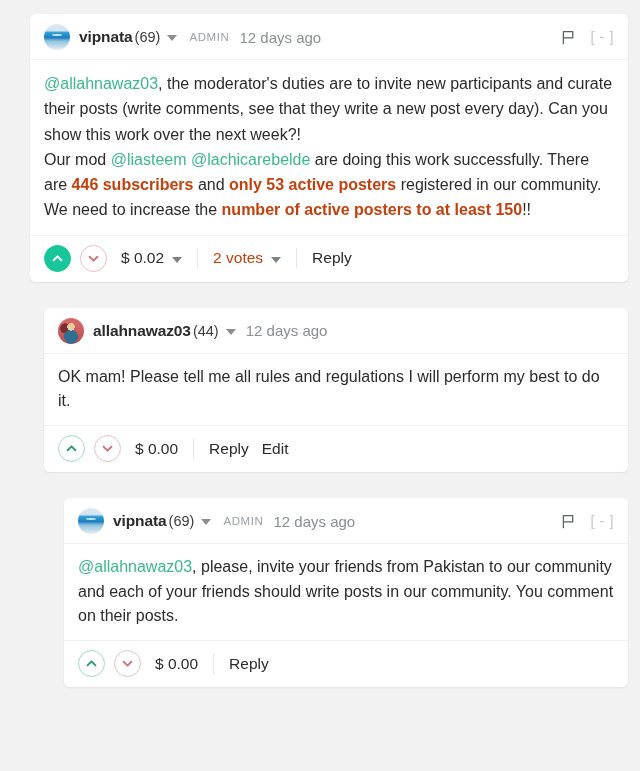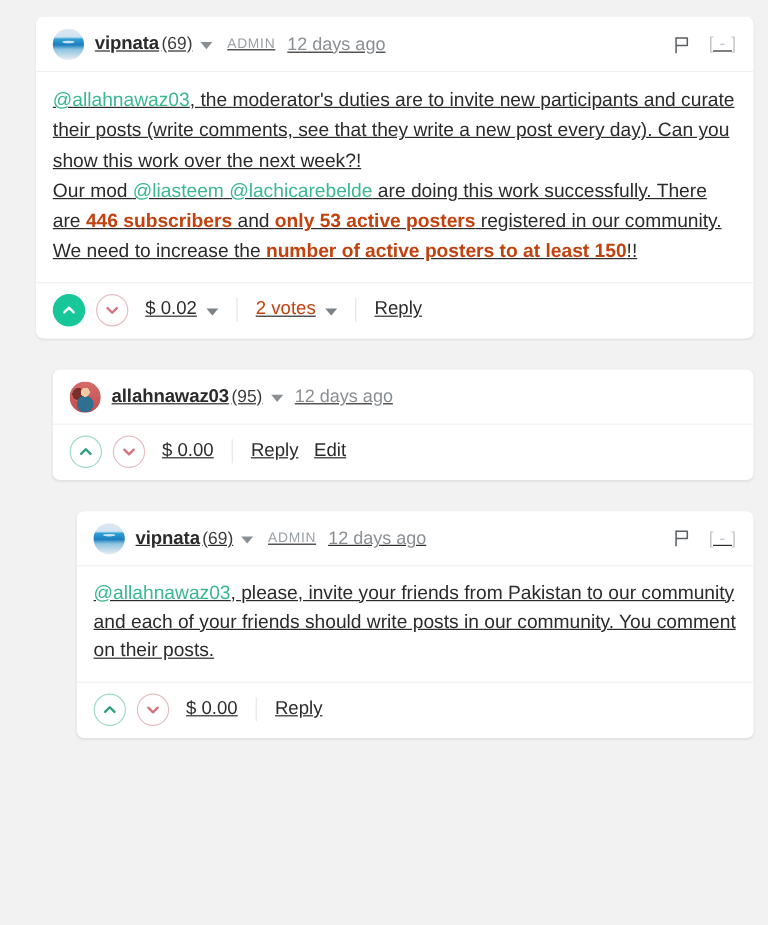--- a/index.html
+++ b/index.html
@@ -10,21 +10,20 @@
     width: 640px;
     height: 771px;
     background: #f2f2f2;
     font-family: "Liberation Sans", sans-serif;
     color: #2b2b2b;
     overflow: hidden;
   }
 
   .thread {
     padding: 14px 0 0 0;
-    text-decoration: underline;
   }
 
   
   .level-0 { margin-left: 30px; margin-right: 12px; }
   .level-1 { margin-left: 44px; margin-right: 12px; }
   .level-2 { margin-left: 64px; margin-right: 12px; }
 
   .comment-card {
     background: #ffffff;
     border-radius: 6px;
@@ -231,25 +230,26 @@
           <span class="sep"></span>
           <a class="act-link">Reply</a>
         </div>
       </div>
     </div>
     <div class="level-1">
       <div class="comment-card">
         <div class="c-header">
           <div class="avatar portrait"></div>
           <span class="uname">allahnawaz03</span>
-          <span class="urep">(95)</span>
+          <span class="urep">(44)</span>
           <span class="caret"></span>
           <span class="timestamp">12 days ago</span>
           <span class="spacer"></span>
         </div>
+        <div class="c-body tight"><span>OK mam! Please tell me all rules and regulations I will perform my best to do it.</span></div>
         <div class="c-footer">
           <span class="vote up-idle">
             <svg viewBox="0 0 16 16" fill="none" stroke-width="2.4" stroke-linecap="round" stroke-linejoin="round">
               <polyline points="3.2,10.2 8,5.4 12.8,10.2"></polyline>
             </svg>
           </span>
           <span class="vote down-idle">
             <svg viewBox="0 0 16 16" fill="none" stroke-width="2.4" stroke-linecap="round" stroke-linejoin="round">
               <polyline points="3.2,5.8 8,10.6 12.8,5.8"></polyline>
             </svg>

